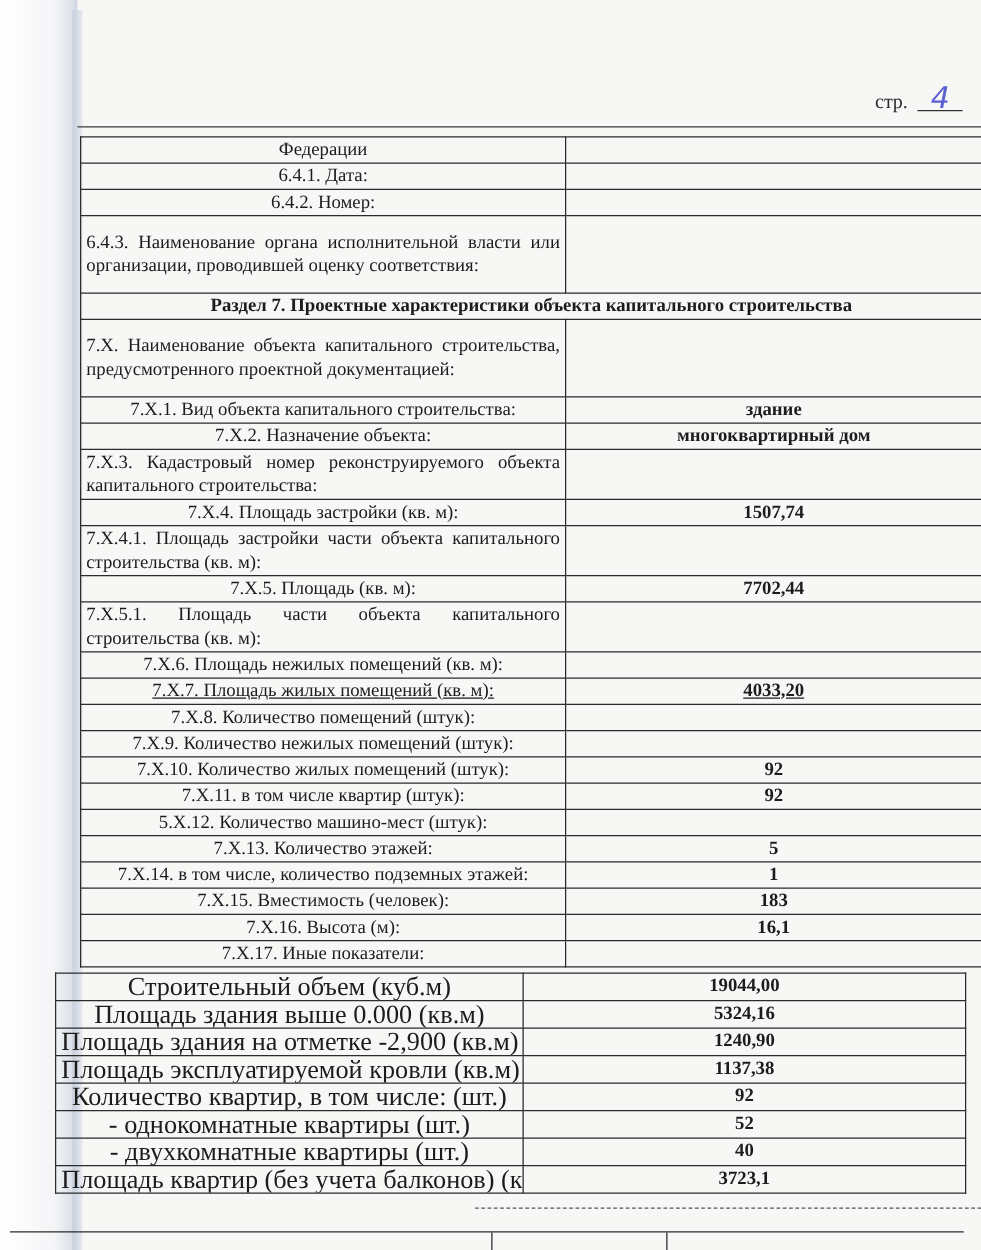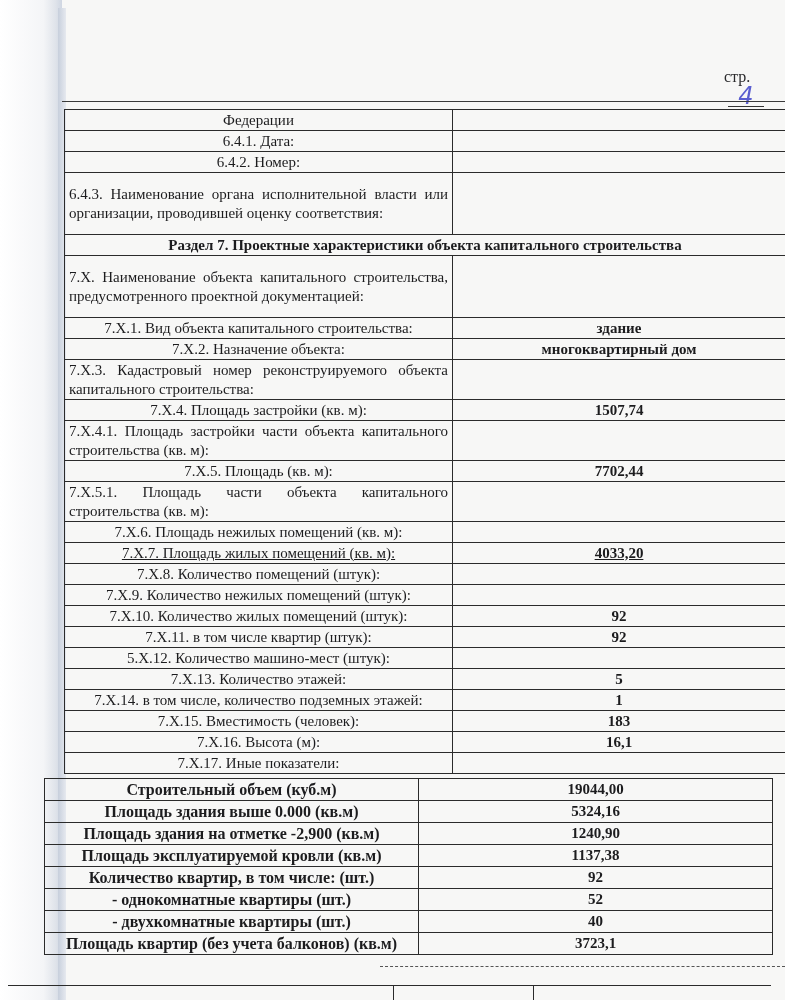--- a/index.html
+++ b/index.html
@@ -11,41 +11,41 @@
   }
   .edge-shadow {
     position:absolute; left:0; top:0; width:62px; height:1000px;
     background:linear-gradient(90deg,#ffffff 0%,#f4f5f7 70%,#dfe3ea 90%,#cfd6e2 100%);
   }
   .page-strip {
     position:absolute; left:58px; top:8px; width:8px; height:992px;
     background:linear-gradient(90deg,#c7cfdc,#e6e9ef);
   }
   .page-number {
-    position:absolute; left:724px; top:68px; font-size:16px; color:#2a2a2c;
+    position:absolute; left:700px; top:68px; font-size:16px; color:#2a2a2c;
   }
   .page-number .hand {
     display:inline-block; width:36px; border-bottom:1px solid #333;
     text-align:center; color:#5b5fd1; font-family:"DejaVu Sans", sans-serif;
     font-size:24px; font-style:italic; line-height:20px; margin-left:4px;
   }
   .top-line { position:absolute; left:62px; top:101px; width:723px; height:1px; background:#3a3a3a; }
 
   table.doc {
     position:absolute; border-collapse:collapse; table-layout:fixed;
   }
   table.doc td {
     border:1.4px solid #2b2b2b; padding:0 4px; font-size:15px; line-height:19px;
     vertical-align:middle; overflow:hidden; white-space:nowrap;
   }
   td.lbl { text-align:center; }
   td.lbl.wrap { white-space:normal; text-align:justify; text-align-last:left; }
   td.val { text-align:center; font-weight:bold; }
   td.section { text-align:center; font-weight:bold; font-size:15px; }
-  .bold td.lbl { font-weight:bold; font-size:16px; }
+  .bold td.lbl { font-weight:normal; font-size:21px; }
 
   #t1 { left:64px; top:109px; width:721px; }
   #t2 { left:44px; top:778px; width:728px; }
   .bottom-table {
     position:absolute; left:8px; top:985px; width:763px; height:20px;
     border-top:1.4px solid #2b2b2b;
   }
   .bottom-table .v1 { position:absolute; left:385px; top:0; width:1px; height:20px; background:#2b2b2b; }
   .bottom-table .v2 { position:absolute; left:525px; top:0; width:1px; height:20px; background:#2b2b2b; }
   .fold {

